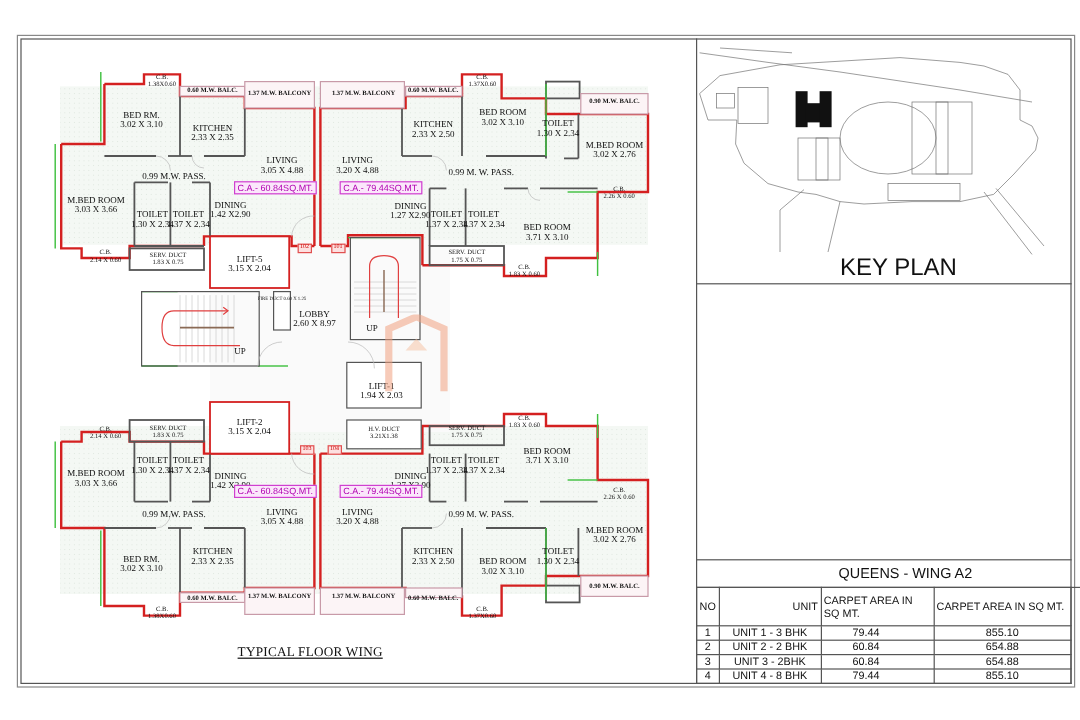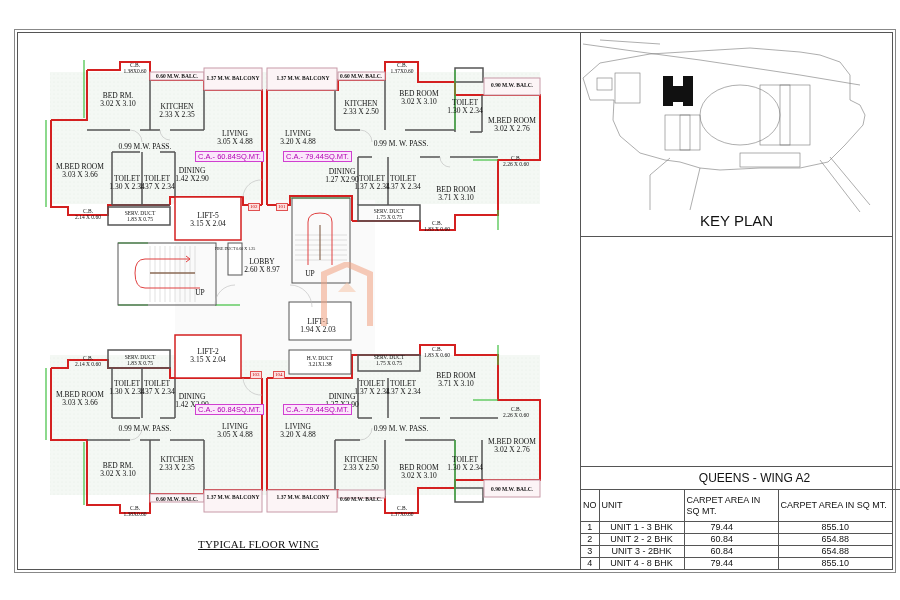--- a/index.html
+++ b/index.html
@@ -9,21 +9,21 @@
   .divider-v{position:absolute;left:580px;top:32px;width:1px;height:538px;background:#555;}
   .divider-h1{position:absolute;left:580px;top:236px;width:313px;height:1px;background:#555;}
   .divider-h2{position:absolute;left:580px;top:466px;width:313px;height:1px;background:#555;}
   svg.plan{position:absolute;left:0;top:0;}
   .lbl{position:absolute;font-size:7.5px;line-height:8px;text-align:center;color:#111;white-space:nowrap;transform:translateX(-50%);}
   .lbl.sm{font-size:5.5px;line-height:6px;}
   .lbl.bold{font-weight:bold;}
   .ca{position:absolute;font-family:"Liberation Sans",sans-serif;font-size:7.5px;color:#b000b0;border:1px solid #d040d0;background:#fbe6fb;padding:0 2px;line-height:9px;white-space:nowrap;}
   .tag{position:absolute;font-size:5px;color:#c00;border:1px solid #e05050;background:#fde0e0;padding:0 1px;line-height:6px;}
   .title{position:absolute;left:198px;top:538px;font-size:11px;text-decoration:underline;color:#111;letter-spacing:0.2px;}
-  .keyplan-title{position:absolute;left:700px;top:212px;font-family:"Liberation Sans",sans-serif;font-size:15px;color:#111;text-align:right;}
+  .keyplan-title{position:absolute;left:700px;top:212px;font-family:"Liberation Sans",sans-serif;font-size:20px;color:#111;text-align:right;}
   .watermark{position:absolute;left:378px;top:272px;font-family:"DejaVu Sans",sans-serif;color:#b8b8a0;opacity:0.85;}
   .wm1{font-size:28px;line-height:24px;letter-spacing:-0.5px;color:#c3c8a8;}
   .wm2{font-size:21px;line-height:22px;color:#b5b5b5;letter-spacing:-0.4px;}
   .wm2 small{font-size:10px;}
   .wm-logo{position:absolute;left:318px;top:262px;width:58px;height:68px;}
   .table-title{position:absolute;left:580px;top:467px;width:349px;height:22px;line-height:22px;text-align:center;font-family:"Liberation Sans",sans-serif;font-size:12px;color:#111;border-bottom:1px solid #555;}
   table.area{position:absolute;left:580px;top:489px;width:313px;border-collapse:collapse;font-family:"Liberation Sans",sans-serif;font-size:9px;color:#111;}
   table.area th,table.area td{border:1px solid #555;padding:0 2px;}
   table.area th{font-weight:normal;text-align:left;height:31px;vertical-align:middle;line-height:11px;}
   table.area td{height:11px;line-height:11px;}
@@ -345,21 +345,21 @@
 <table class="area">
   <colgroup>
       <col style="width:18px">
       <col style="width:85px">
       <col style="width:94px">
       <col>
     </colgroup>
   <thead>
     <tr>
       <th>NO</th>
-      <th style="text-align:left">UNIT</th>
+      <th style="text-align:right">UNIT</th>
       <th>CARPET AREA IN SQ MT.</th>
       <th>CARPET AREA IN SQ MT.</th>
     </tr>
   </thead>
   <tbody>
     <tr>
       <td class="c">1</td>
       <td class="c">UNIT 1 - 3 BHK</td>
       <td class="l">79.44</td>
       <td class="c">855.10</td>

